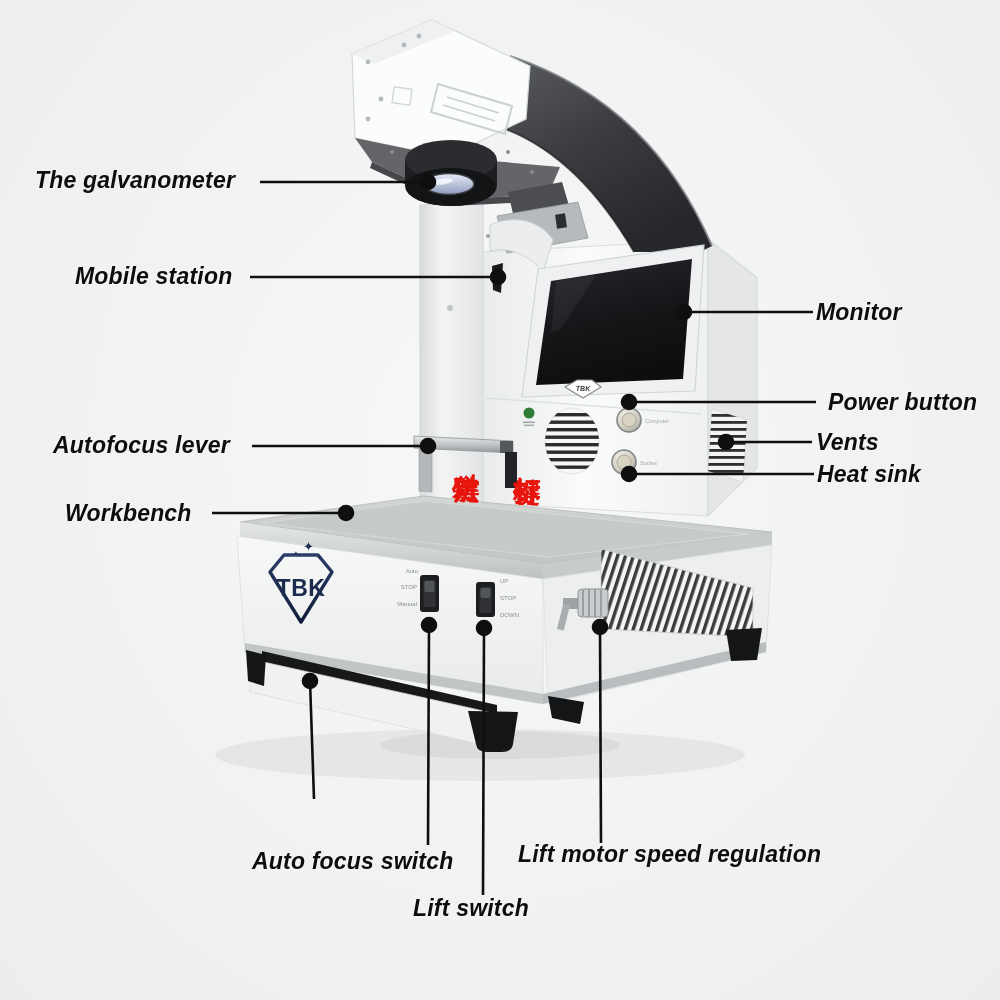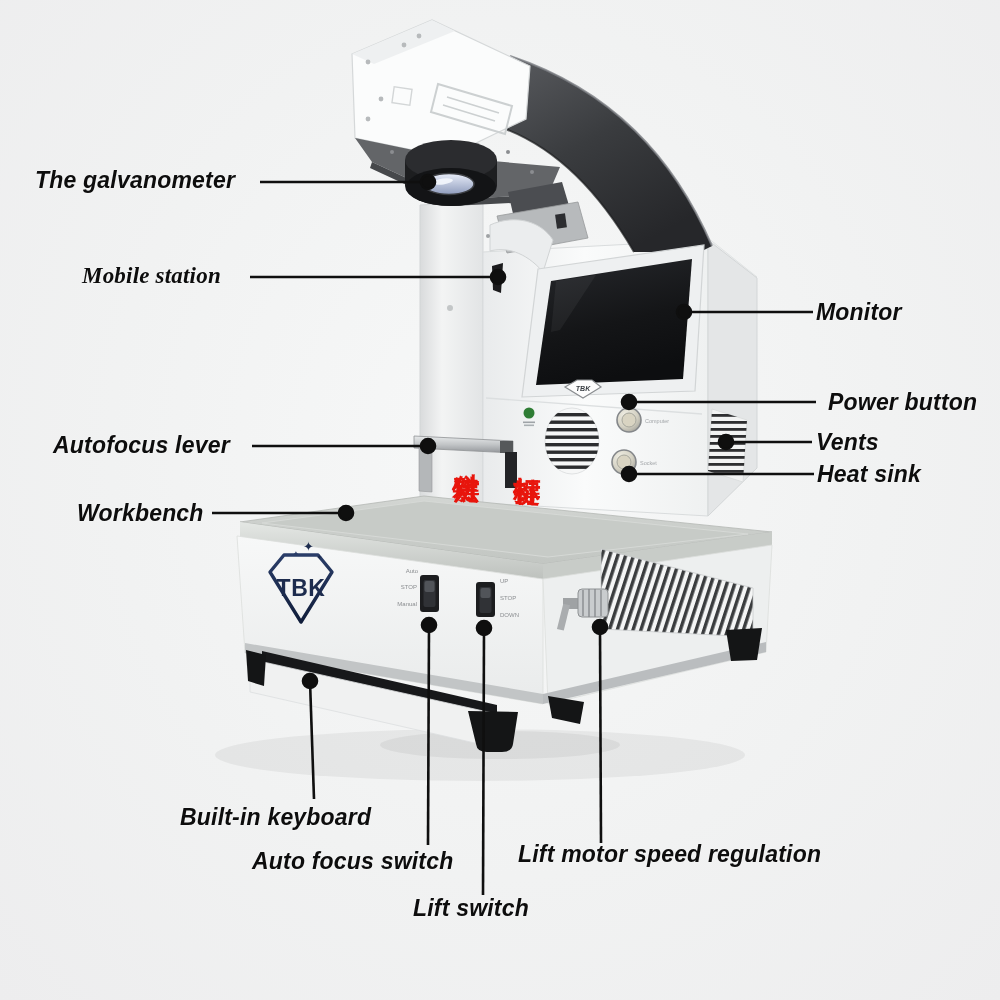--- a/index.html
+++ b/index.html
@@ -313,25 +313,24 @@
       <line x1="429" y1="626" x2="428" y2="845"></line>
         <circle cx="429" cy="625" r="7"></circle>
       <line x1="484" y1="629" x2="483" y2="895"></line>
         <circle cx="484" cy="628" r="7"></circle>
       <line x1="600" y1="628" x2="601" y2="843"></line>
         <circle cx="600" cy="627" r="7"></circle>
     </g>
   </svg>
 
   <div class="callout" style="left:35px;top:167px;">The galvanometer</div>
-  <div class="callout" style="left:82px;top:263px;font-family:Liberation Serif, serif;">Mobile station</div>
+  <div class="callout" style="left:75px;top:263px;">Mobile station</div>
   <div class="callout" style="left:816px;top:299px;">Monitor</div>
   <div class="callout" style="left:818px;top:389px;margin-left:10px;">Power button</div>
   <div class="callout" style="left:816px;top:429px;">Vents</div>
   <div class="callout" style="left:817px;top:461px;">Heat sink</div>
   <div class="callout" style="left:53px;top:432px;">Autofocus lever</div>
-  <div class="callout" style="left:65px;top:500px;margin-left:12px;">Workbench</div>
-  <div class="callout" style="left:180px;top:804px;">Built-in keyboard</div>
+  <div class="callout" style="left:65px;top:500px;">Workbench</div>
   <div class="callout" style="left:252px;top:848px;">Auto focus switch</div>
   <div class="callout" style="left:413px;top:895px;">Lift switch</div>
   <div class="callout" style="left:518px;top:841px;text-align:center;">Lift motor speed regulation</div>
 
 </div>
 
 </body></html>

